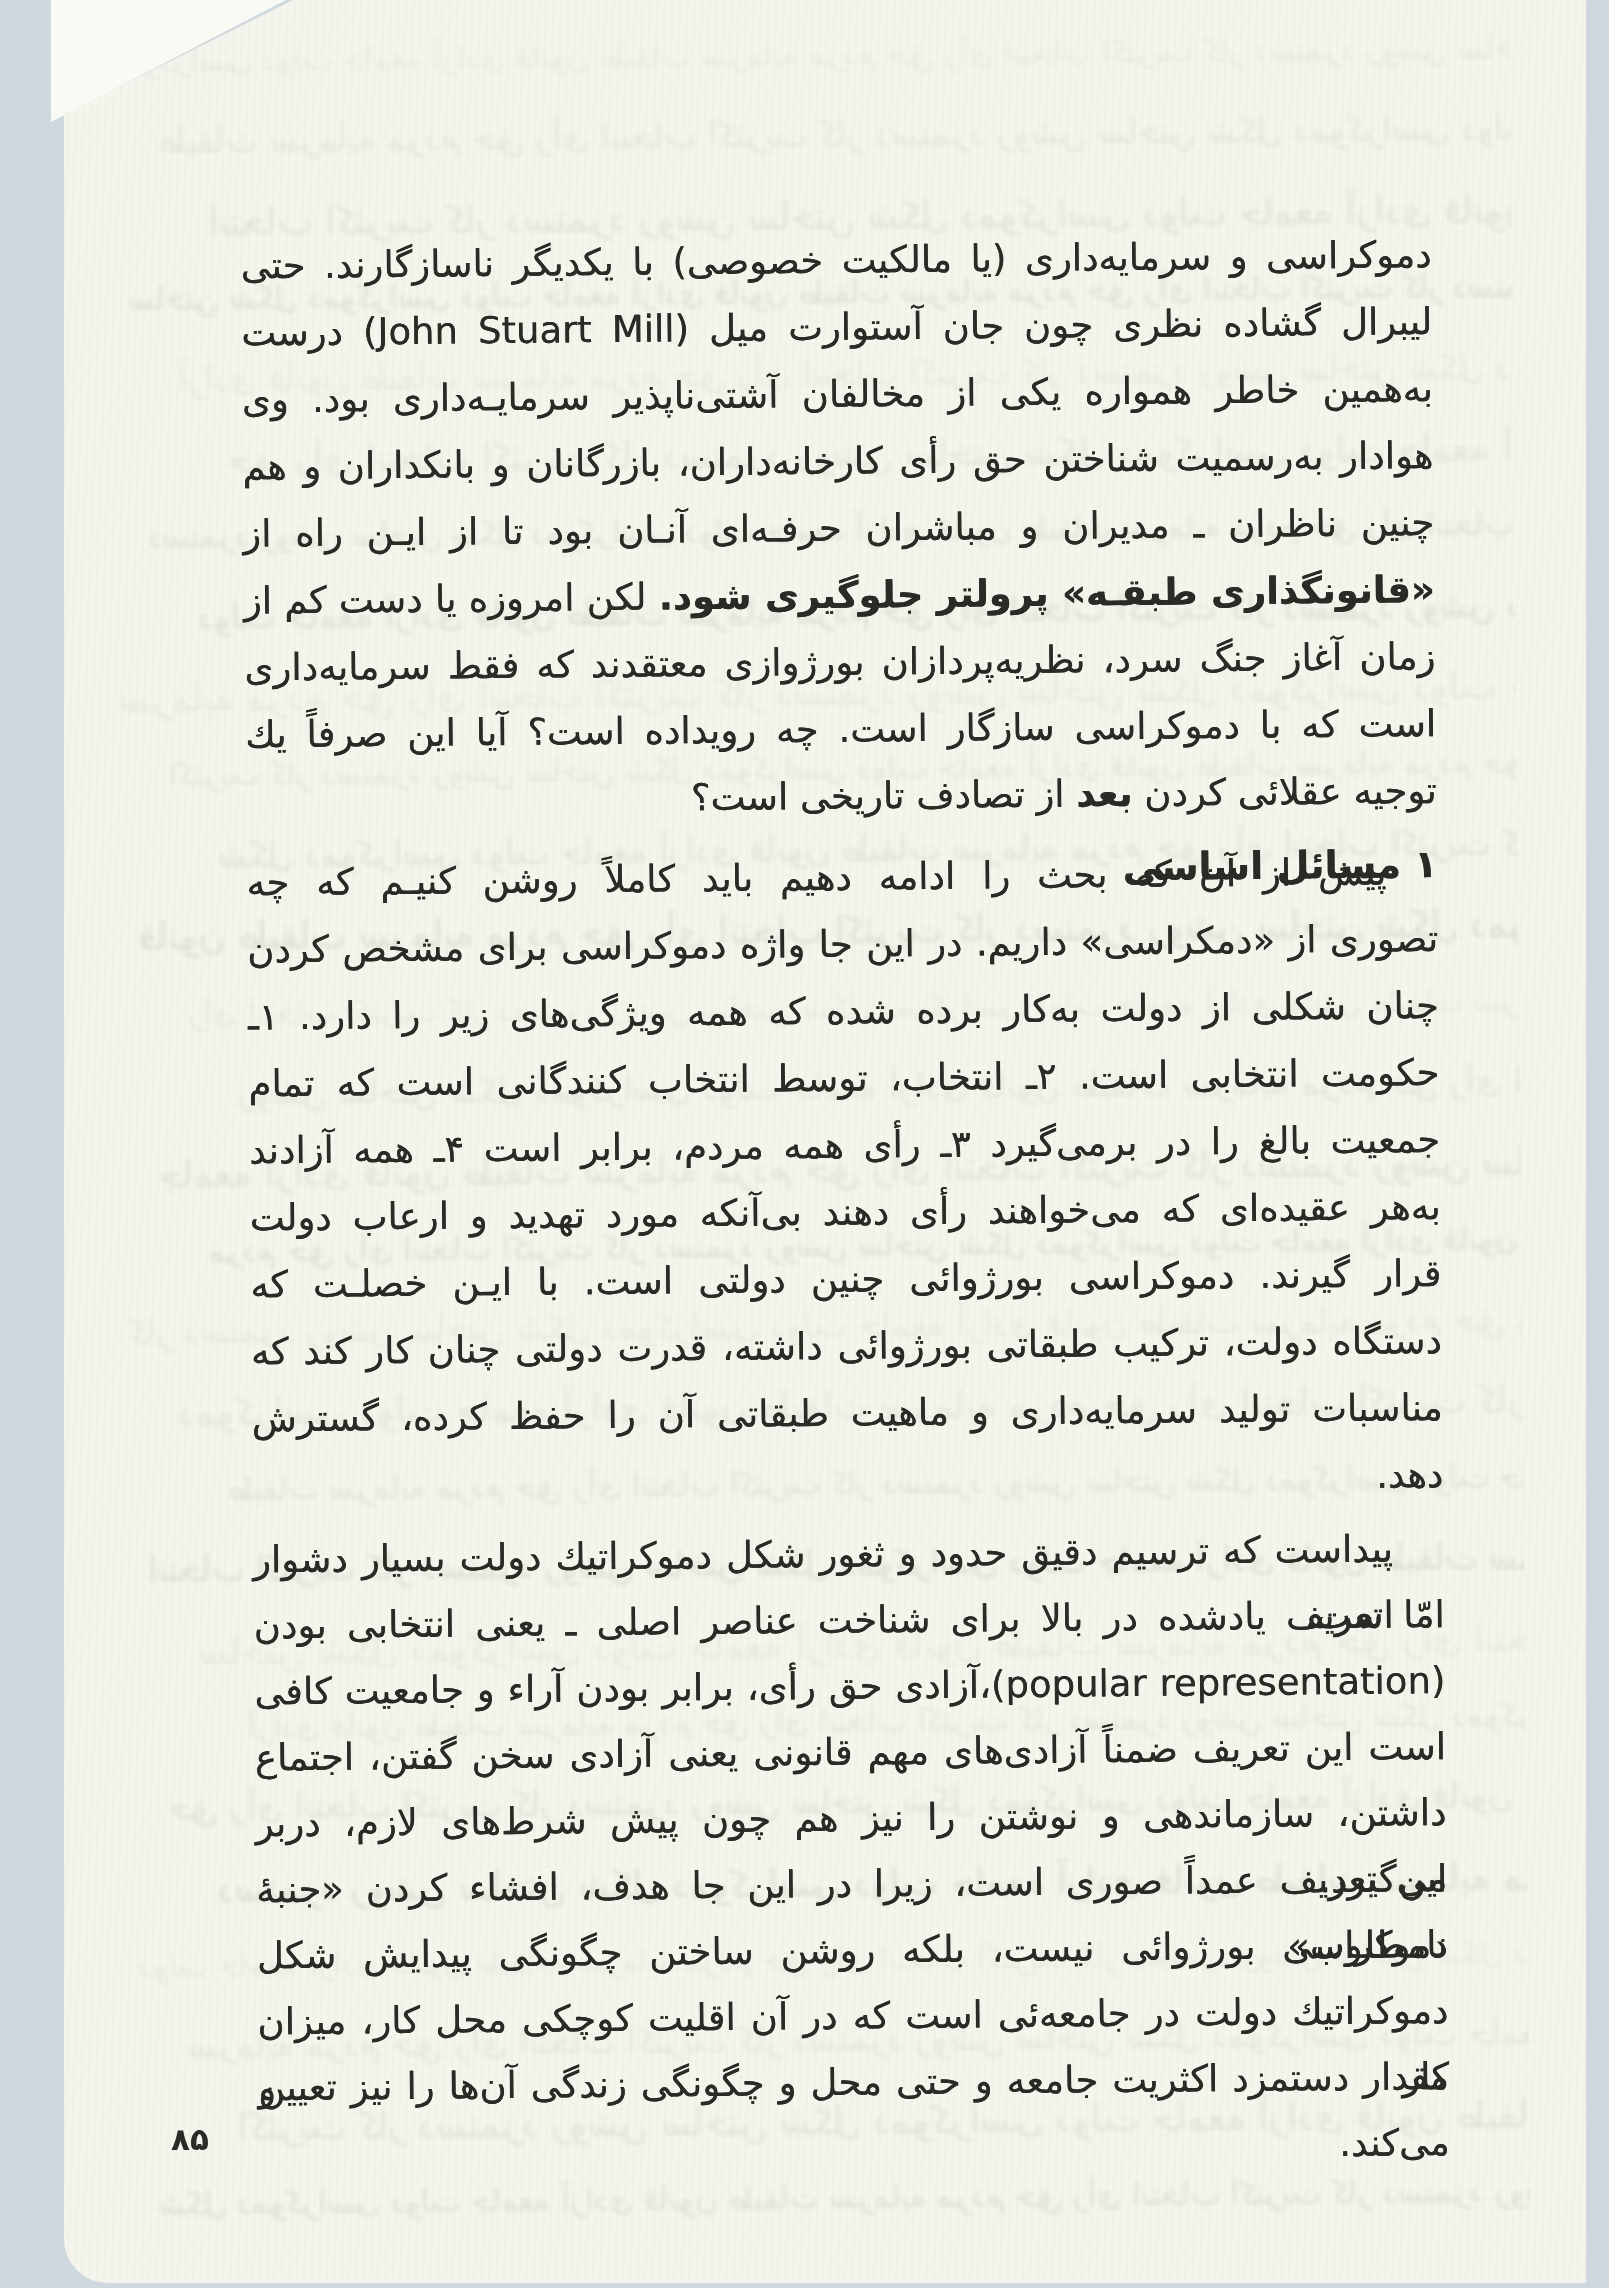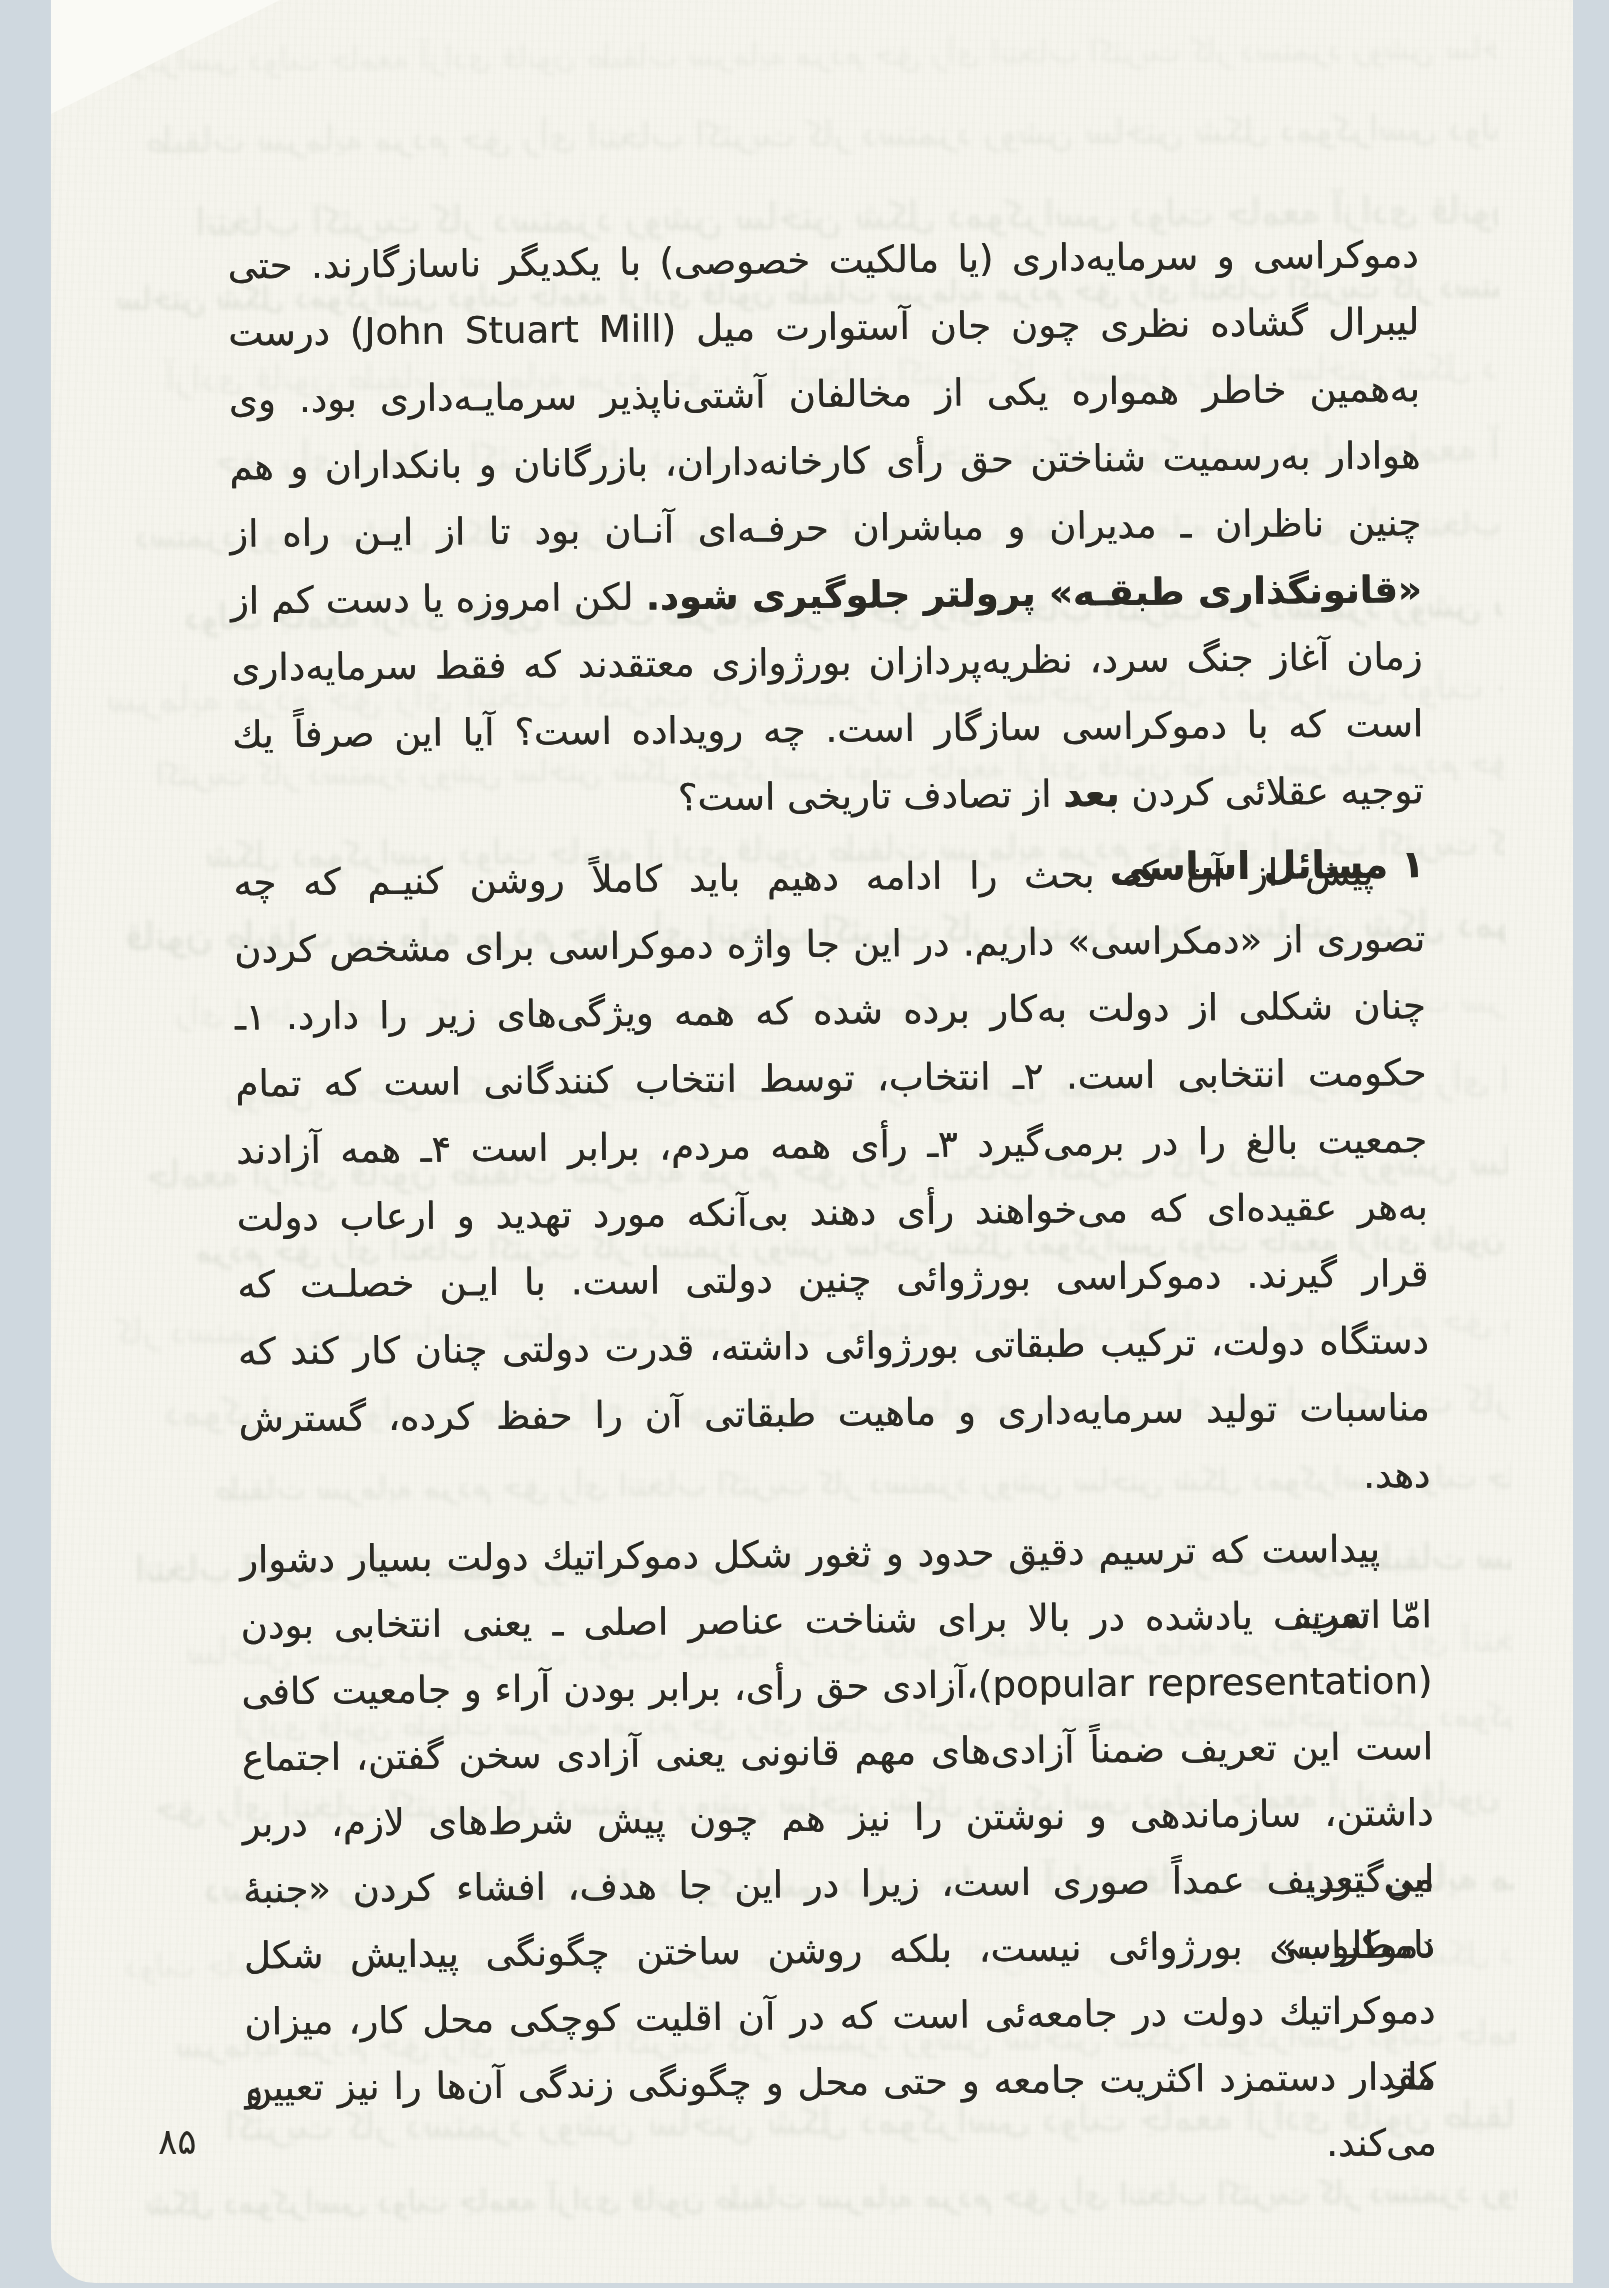--- a/index.html
+++ b/index.html
@@ -9,21 +9,21 @@
     overflow:hidden;
     font-family:"DejaVu Sans",sans-serif;
     position:relative;
   }
   .under-corner{
     position:absolute;left:51px;top:0;width:235px;height:122px;
     background:#fafaf5;
     clip-path:polygon(0 0,100% 0,0 100%);
   }
   .paper{
-    position:absolute;left:51px;top:0;width:1522px;height:2283px;
+    position:absolute;left:64px;top:0;width:1522px;height:2283px;
     background:var(--paper,#f5f4ed);
     background-image:repeating-linear-gradient(92deg,rgba(205,210,192,.07) 0 2.8px,transparent 2.8px 7.4px),
                      repeating-linear-gradient(1deg,rgba(215,218,205,.05) 0 1.8px,transparent 1.8px 8.3px);
     border-radius:0 0 0 44px;
     clip-path:polygon(229px 0,100% 0,100% 100%,0 100%,0 114px);
   }
   .content-rot{
     position:absolute;inset:0;
     transform:rotate(-0.55deg);
     transform-origin:50% 50%;
@@ -52,21 +52,21 @@
   #para-1{top:617px;}
   #para-2{top:1295px;}
   .line{height:67px;line-height:67px;white-space:nowrap;}
   #para-2 .line{height:66px;line-height:66px;}
   .line.j{text-align:justify;text-align-last:justify;white-space:normal;}
   .line.r{text-align:right;}
   .line.ind{padding-right:51px;}
   .line b{font-weight:bold;}
   .pagenum{
     position:absolute;left:107px;top:2121px;
-    font-size:36px;font-weight:normal;color:var(--ink,#2b2a24);
+    font-size:31px;font-weight:bold;color:var(--ink,#2b2a24);
     direction:rtl;
   }
 </style>
 </head>
 <body>
 
 <div class="under-corner"></div>
 
 <div class="paper">
   <div class="content-rot">

